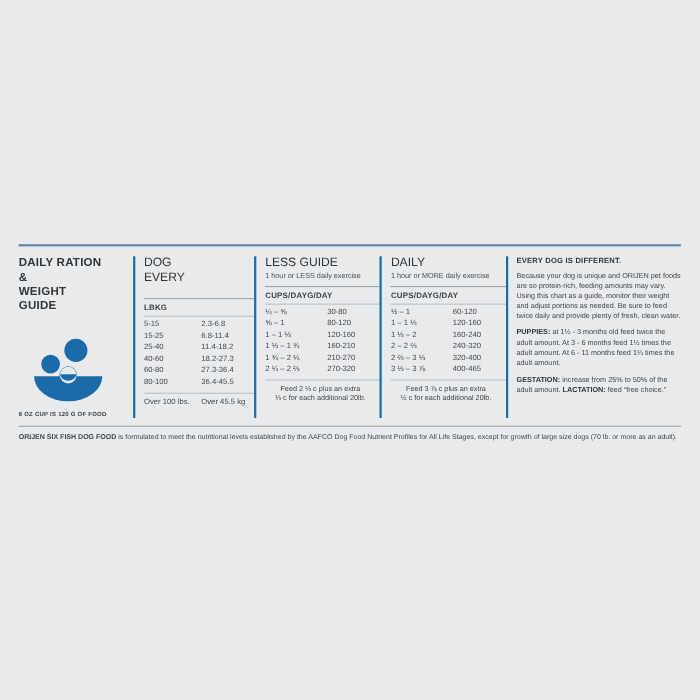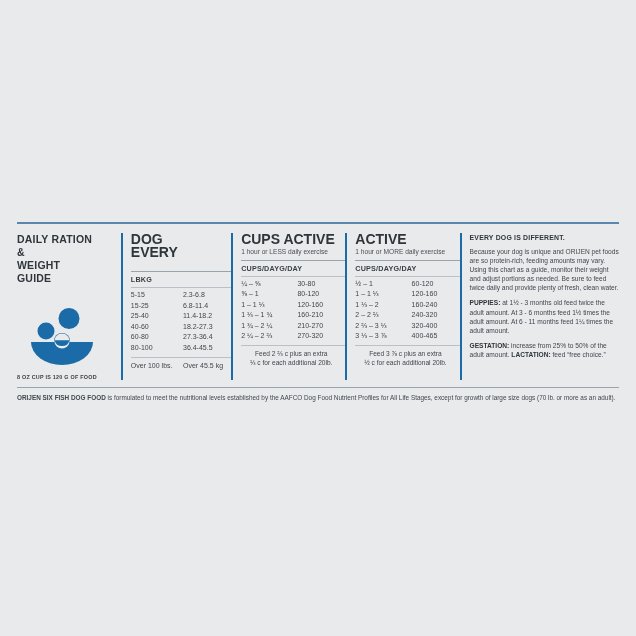--- a/index.html
+++ b/index.html
@@ -34,21 +34,21 @@
     margin-top:5px;font-size:5.4px;font-weight:bold;letter-spacing:.25px;
     color:#3a3f44;white-space:nowrap;
   }
 
   
   .dcol{box-sizing:border-box;border-left:2px solid #1a6ba8;padding-left:8px;}
   .c-weight{width:112px;}
   .c-less{width:116px;}
   .c-act{width:116px;}
 
-  .col-head{font-size:14px;font-weight:bold;line-height:12.5px;color:#2f353a;}
+  .col-head{font-size:11px;font-weight:normal;line-height:12.5px;color:#2f353a;}
   .col-sub{font-size:6.6px;line-height:9px;color:#4a5056;margin-top:1px;}
   .head-pad{height:13px;}
 
   .subhead{
     display:flex;font-size:7.2px;font-weight:bold;color:#3a3f44;
     padding:3px 16px 3px 0;letter-spacing:.2px;
   }
   .hairline{height:1px;background:#b9c0c7;}
   .hairline-strong{height:1px;background:#9aa4ad;}
 
@@ -157,21 +157,21 @@
         </div>
       </div>
       <div class="rule-sep" style="height:1px;background:#b9c0c7;margin-top:3px;"></div>
       <div class="overrow">
         <div class="a">Over 100 lbs.</div>
         <div class="b">Over 45.5 kg</div>
       </div>
     </div>
 
     <div class="dcol c-less">
-      <div class="col-head">CUPS ACTIVE</div>
+      <div class="col-head">LESS GUIDE</div>
       <div class="col-sub">1 hour or LESS daily exercise</div>
       <div style="height:4px;"></div>
       <div class="hairline-strong"></div>
       <div class="subhead">
         <div class="a">CUPS/DAY</div>
         <div class="b">G/DAY</div>
       </div>
       <div class="hairline"></div>
       <div class="rows">
         <div class="row">
@@ -200,21 +200,21 @@
         </div>
       </div>
       <div style="height:1px;background:#b9c0c7;margin-top:3px;"></div>
       <div class="footnote-cell">
         <div>Feed 2 ⅔ c plus an extra</div>
         <div>⅓ c for each additional 20lb.</div>
       </div>
     </div>
 
     <div class="dcol c-act">
-      <div class="col-head">ACTIVE</div>
+      <div class="col-head">DAILY</div>
       <div class="col-sub">1 hour or MORE daily exercise</div>
       <div style="height:4px;"></div>
       <div class="hairline-strong"></div>
       <div class="subhead">
         <div class="a">CUPS/DAY</div>
         <div class="b">G/DAY</div>
       </div>
       <div class="hairline"></div>
       <div class="rows">
         <div class="row">

